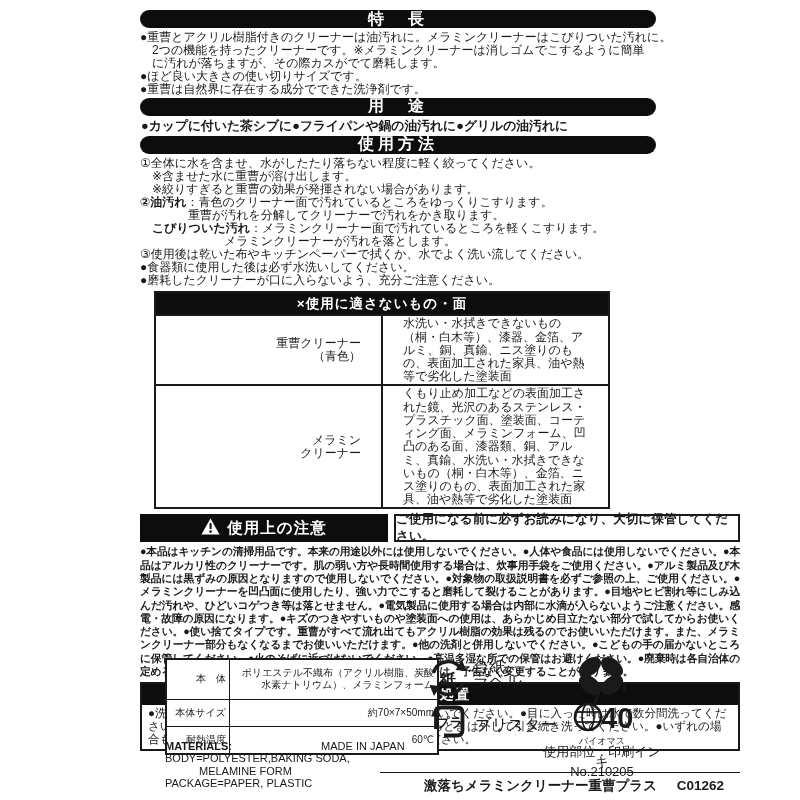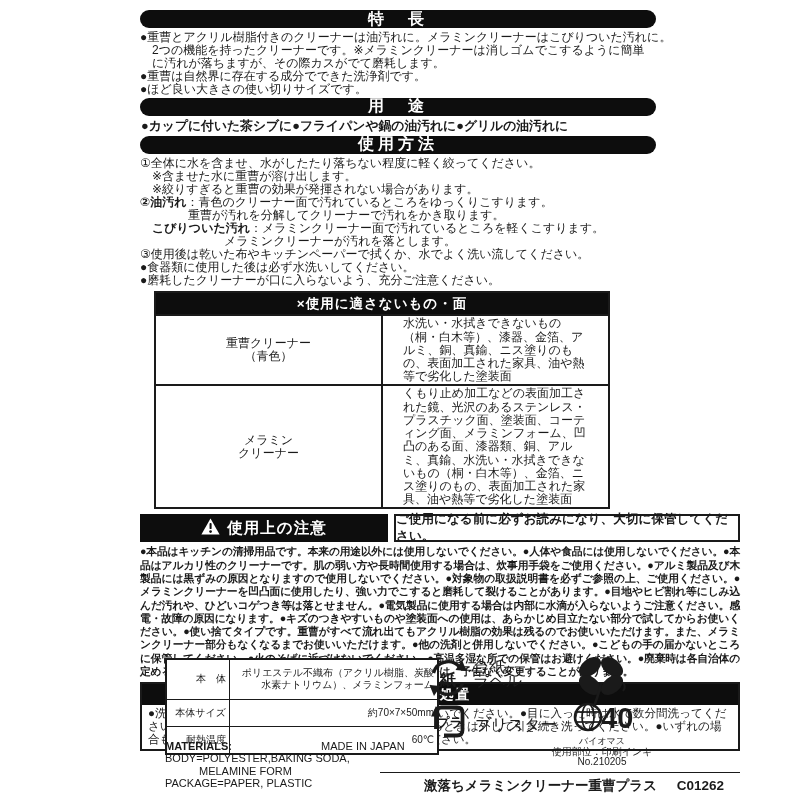--- a/index.html
+++ b/index.html
@@ -23,21 +23,21 @@
     border-collapse:collapse;width:456px;margin:4px 0 5px 14px;
     border:2px solid #1a1a1a;table-layout:fixed;
   }
   table.unsuit th{
     background:#0d0d0d;color:#fff;font-size:13.5px;height:21px;
     letter-spacing:1px;border:2px solid #1a1a1a;padding:0;
   }
   table.unsuit td{
     border:2px solid #1a1a1a;padding:1px 20px;font-size:12px;line-height:13.2px;
   }
-  td.lab{width:112px;text-align:center;vertical-align:middle;white-space:pre-line;font-size:12.2px;}
+  td.lab{width:112px;text-align:right;vertical-align:middle;white-space:pre-line;font-size:12.2px;}
   .caution-head{display:flex;gap:6px;margin:4px 0 3px 0;height:28px;}
   .caution-bar{
     background:#0d0d0d;color:#fff;width:248px;display:flex;align-items:center;
     justify-content:center;gap:7px;font-weight:bold;font-size:15.5px;letter-spacing:1px;
   }
   .caution-notice{
     flex:1;border:2px solid #1a1a1a;display:flex;align-items:center;justify-content:center;
     font-weight:bold;font-size:12.6px;
   }
   .warn-body{
@@ -62,39 +62,39 @@
   .foot .bold{font-weight:bold;}
   .foot .madein{margin-left:86px;}
   .foot .indent{margin-left:34px;}
   .recycle{position:absolute;display:flex;gap:5px;align-items:flex-start;}
   .recycle.paper{left:288px;top:0;}
   .recycle.plastic{left:288px;top:45px;align-items:center;}
   .recycle .rlabel{font-size:16px;line-height:14px;white-space:pre-line;padding-top:2px;}
   .biomass{position:absolute;left:403px;top:-4px;width:118px;text-align:center;}
   .biomass svg{display:block;margin:0 auto;}
   .bm-label{font-size:9px;line-height:10.5px;}
-  .bm-small{font-size:10px;line-height:10px;}
+  .bm-small{font-size:13px;line-height:10px;}
   .prod-rule{position:absolute;left:240px;top:114px;width:360px;border-top:1.5px solid #1a1a1a;}
   .prod-line{position:absolute;left:276px;top:119px;font-weight:bold;font-size:13.5px;white-space:nowrap;margin-left:8px;}
   .prod-line .code{margin-left:16px;}
 </style>
 </head>
 <body>
 
 <div class="col">
 
   <div class="pill">
     <span>特　長</span>
   </div>
   <div class="features">
     <div class="ln">●重曹とアクリル樹脂付きのクリーナーは油汚れに。メラミンクリーナーはこびりついた汚れに。</div>
     <div class="ln">　2つの機能を持ったクリーナーです。※メラミンクリーナーは消しゴムでこするように簡単</div>
     <div class="ln">　に汚れが落ちますが、その際カスがでて磨耗します。</div>
+    <div class="ln">●ほど良い大きさの使い切りサイズです。</div>
     <div class="ln">●重曹は自然界に存在する成分でできた洗浄剤です。</div>
-    <div class="ln">●ほど良い大きさの使い切りサイズです。</div>
   </div>
 
   <div class="pill">
     <span>用　途</span>
   </div>
   <div class="uses-line">●カップに付いた茶シブに●フライパンや鍋の油汚れに●グリルの油汚れに</div>
 
   <div class="pill">
     <span>使用方法</span>
   </div>

